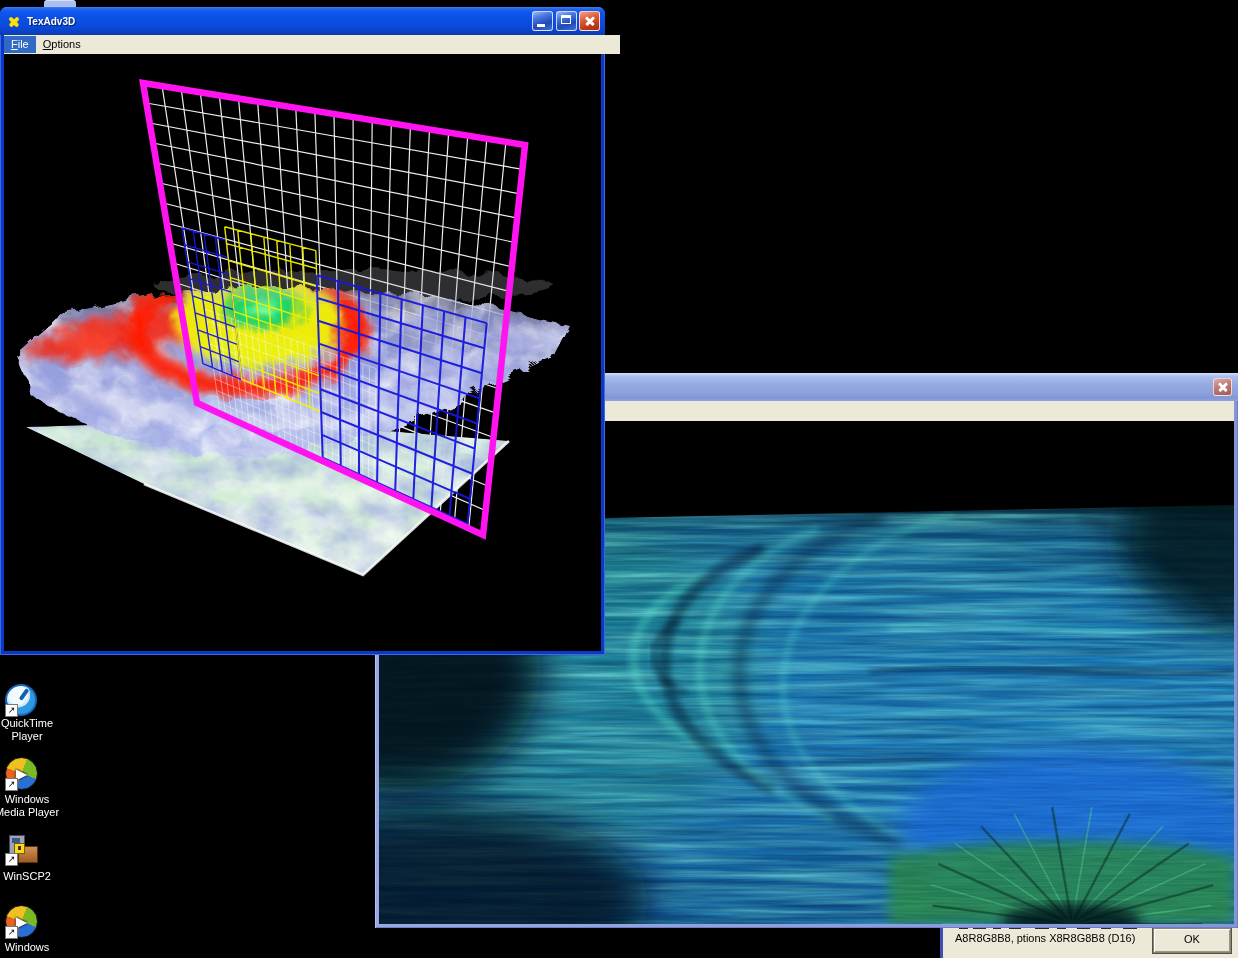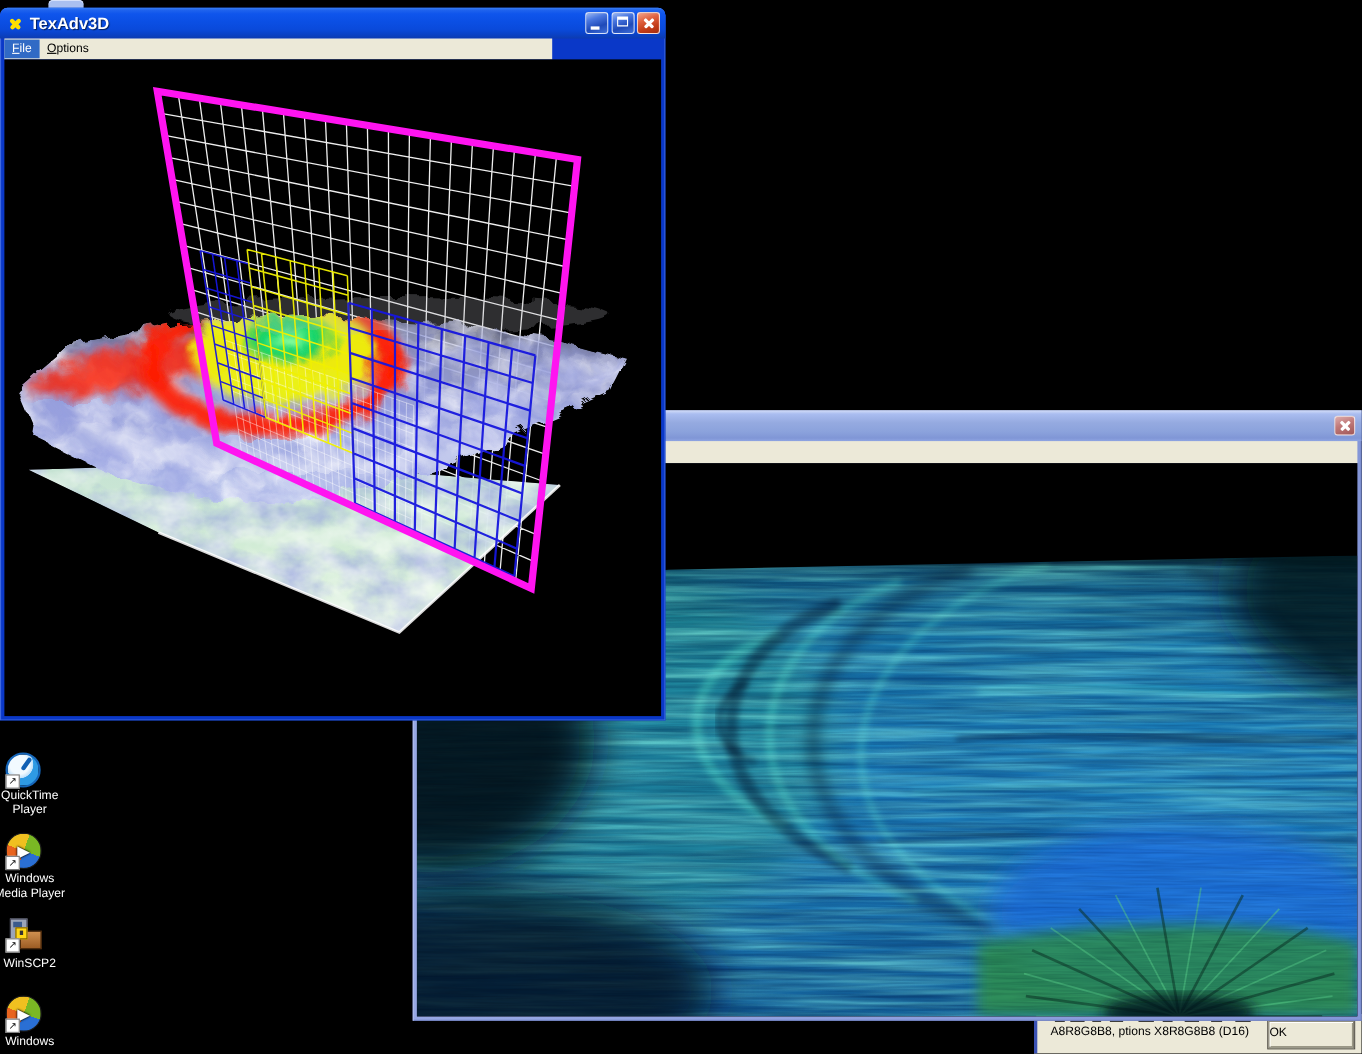--- a/index.html
+++ b/index.html
@@ -17,41 +17,41 @@
   .glyph-min::before{content:"";position:absolute;left:4px;bottom:3px;width:8px;height:3px;background:#fff;}
   .glyph-max::before{content:"";position:absolute;left:4px;top:3px;width:10px;height:9px;border:1px solid #fff;border-top-width:3px;box-sizing:border-box;}
   .menubar{background:var(--menubar-bg);display:flex;align-items:center;font-size:11px;color:#000;}
   .menu-item{padding:2px 7px 3px 7px;cursor:default;}
   .menu-item .mfirst{text-decoration:underline;}
   .menu-item.hl{background:var(--menu-highlight);color:#fff;}
   
   #texadv-window{position:absolute;left:0;top:7px;width:605px;height:648px;background:#0a38c8;
      border-radius:7px 7px 0 0;box-shadow:inset 0 0 0 1px #3f69e0;}
   #texadv-title{position:absolute;left:0;top:0;width:605px;height:28px;border-radius:7px 7px 0 0;display:flex;align-items:center;}
-  #texadv-title .title-text{color:#fff;font-weight:bold;font-size:15px;margin-left:5px;text-shadow:1px 1px 1px rgba(0,0,0,.6);}
-  #texadv-menubar{position:absolute;left:4px;top:28px;width:498px;height:19px;}
+  #texadv-title .title-text{color:#fff;font-weight:bold;font-size:10px;margin-left:5px;text-shadow:1px 1px 1px rgba(0,0,0,.6);}
+  #texadv-menubar{position:absolute;left:4px;top:28px;width:616px;height:19px;}
   #texadv-client{position:absolute;left:4px;top:47px;width:597px;height:597px;background:#000;}
   .ta-icon{position:relative;width:16px;height:16px;margin-left:6px;flex:0 0 16px;}
   .ta-icon::before,.ta-icon::after{content:"";position:absolute;left:2px;top:6.5px;width:12px;height:3.5px;background:#ffe000;border-radius:2px;}
   .ta-icon::before{transform:rotate(45deg);}
   .ta-icon::after{transform:rotate(-45deg);}
   .ta-icon i{position:absolute;left:6.5px;top:6.5px;width:3.5px;height:3.5px;background:#222;border-radius:50%;}
   
   #flow-window{position:absolute;left:375px;top:373px;width:863px;height:555px;background:linear-gradient(90deg,#97a8e4,#8496d8);box-shadow:inset 1px 0 0 #b9c5f0,inset -1px 0 0 #6f80c0,inset 0 -1px 0 #6f80c0;}
   #flow-title{position:absolute;left:0;top:0;width:863px;height:28px;}
   #flow-close{top:5px;right:6px;width:19px;height:18px;background:linear-gradient(160deg,#dcacac 0%,#c07878 45%,#a05858 100%);border:1px solid rgba(255,255,255,.7);}
   #flow-menubar{position:absolute;left:4px;top:28px;width:855px;height:20px;}
   #flow-client{position:absolute;left:4px;top:48px;width:855px;height:503px;background:#000;}
   
   #device-dialog{position:absolute;left:940px;top:922px;width:298px;height:36px;background:var(--dialog-bg);
      border-left:3px solid #3b52b4;border-top:1px solid #aab6ee;box-sizing:border-box;}
   #device-dialog .frag{position:absolute;top:3px;height:3px;background:#2a2a2a;}
   #device-dialog .dlg-text{position:absolute;left:12px;top:9px;font-size:11px;color:#000;white-space:nowrap;}
   #ok-button{position:absolute;left:210px;top:5px;width:76px;height:23px;background:#ECE9D8;font-size:11px;color:#000;
-     text-align:left;line-height:21px;border:1px solid #888577;
+     text-align:center;line-height:21px;border:1px solid #888577;
      box-shadow:inset 1px 1px 0 #fff,inset -1px -1px 0 #9a9786,0 0 0 1px #55524a;}
   
   .dicon{position:absolute;left:5px;width:34px;}
   .ilabel{position:absolute;left:-33px;width:110px;text-align:center;color:#fff;font-size:11px;line-height:13px;
      text-shadow:1px 1px 1px #000,0 0 3px #000;white-space:nowrap;}
   .sc-arrow{position:absolute;left:0;bottom:-1px;width:11px;height:11px;background:#fff;border:1px solid #777;
      font-size:9px;line-height:10px;text-align:center;color:#000;box-sizing:content-box;}
   .qt-circle{position:relative;width:28px;height:28px;border-radius:50%;border:2px solid #1565b8;
      background:radial-gradient(circle at 38% 32%,#f2faff 0 34%,#bfe0fa 48%,#2e9ae4 50% 100%);}
   .qt-circle::after{content:"";position:absolute;left:15px;top:2px;width:4px;height:13px;background:#1060b4;transform:rotate(35deg);border-radius:2px;}

